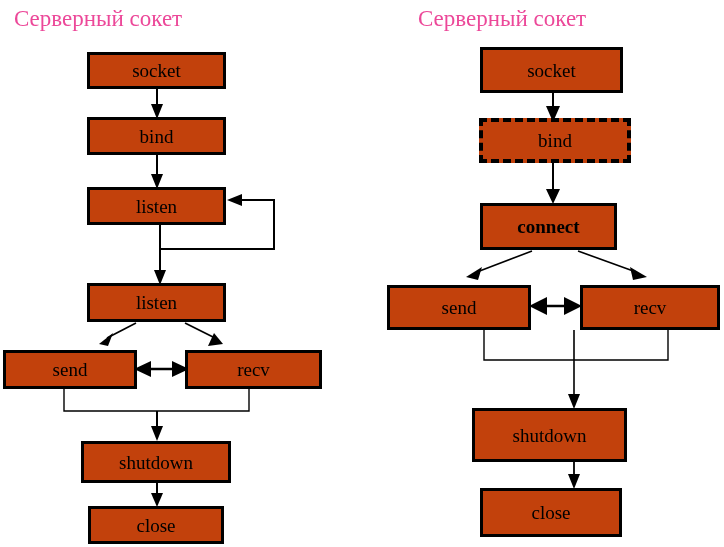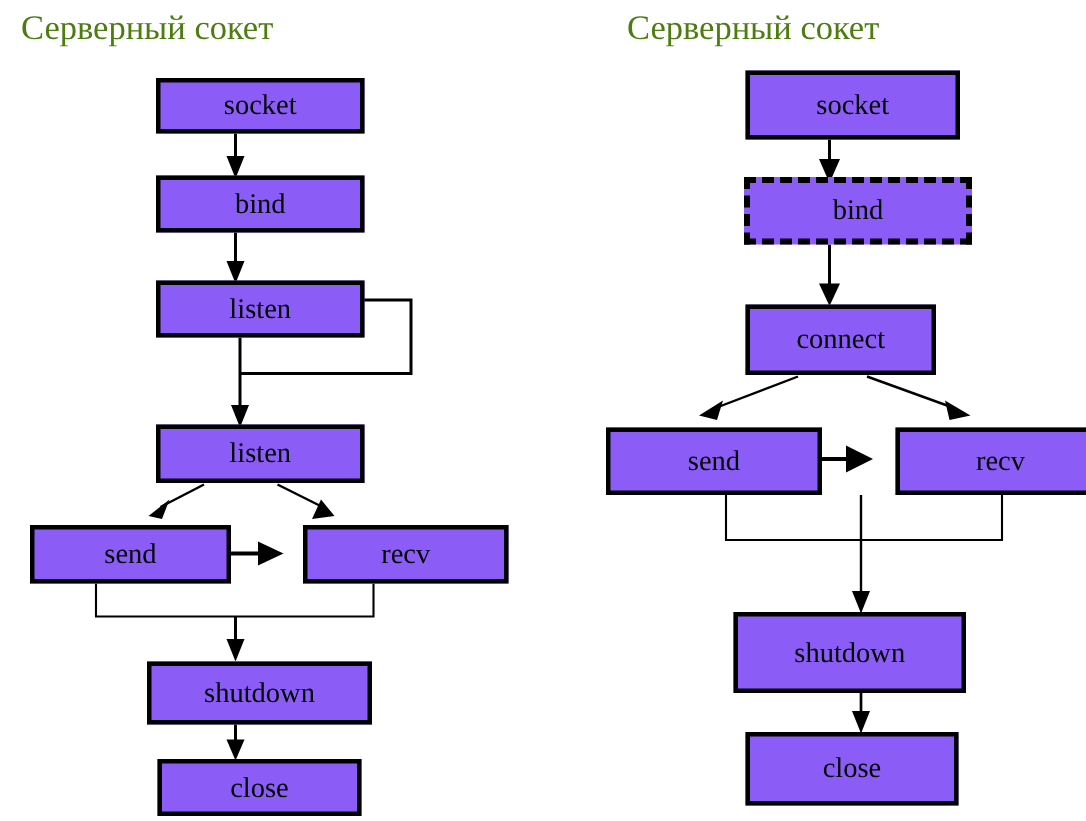--- a/index.html
+++ b/index.html
@@ -20,32 +20,31 @@
     left: 0;
     top: 0;
     width: 724px;
     height: 547px;
   }
   .col-title {
     position: absolute;
     font-family: "Liberation Serif", "DejaVu Serif", serif;
     font-size: 23px;
     line-height: 26px;
-    color: #4d7c0f;
+    color: #ec4899;
     white-space: nowrap;
   }
   .node-box {
     position: absolute;
     box-sizing: border-box;
-    background: #8b5cf6;
+    background: #c2410c;
     border: 3px solid #000000;
     display: flex;
     align-items: center;
     justify-content: center;
-    margin-left: 17px;
   }
   .node-box.dashed {
     border-style: dashed;
     border-width: 4px;
   }
   .node-label {
     font-family: "Liberation Serif", "DejaVu Serif", serif;
     font-size: 19px;
     line-height: 19px;
     color: #000000;
@@ -200,21 +199,21 @@
   </div>
 
   <div class="node-box" style="left:480px; top:47px; width:143px; height:46px;">
     <span class="node-label">socket</span>
   </div>
 
   <div class="node-box dashed" style="left:479px; top:118px; width:152px; height:45px;">
     <span class="node-label">bind</span>
   </div>
 
-  <div class="node-box" style="left:480px; top:203px; width:127px; height:47px;">
+  <div class="node-box" style="left:480px; top:203px; width:137px; height:47px;font-weight:bold;">
     <span class="node-label">connect</span>
   </div>
 
   <div class="node-box" style="left:387px; top:285px; width:144px; height:45px;">
     <span class="node-label">send</span>
   </div>
 
   <div class="node-box" style="left:580px; top:285px; width:140px; height:45px;">
     <span class="node-label">recv</span>
   </div>

